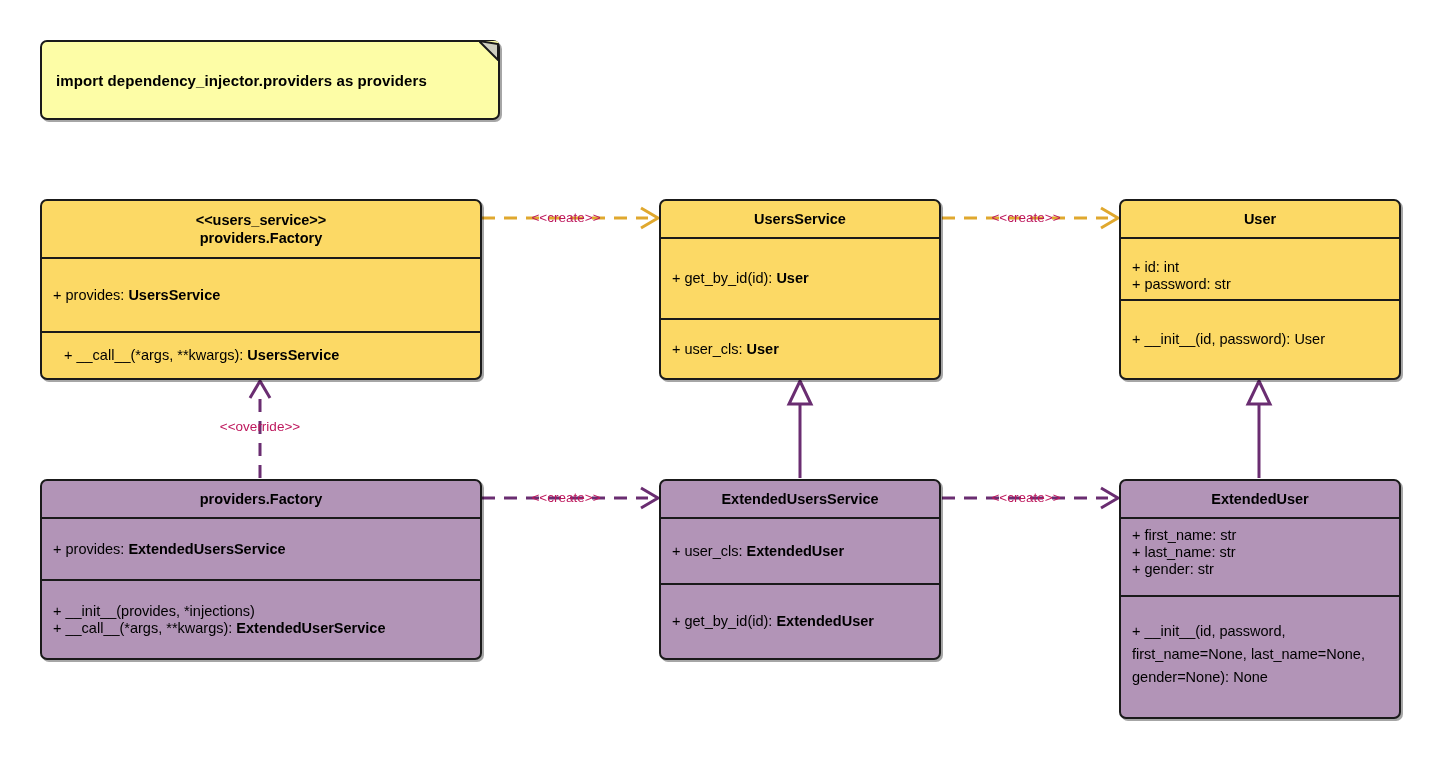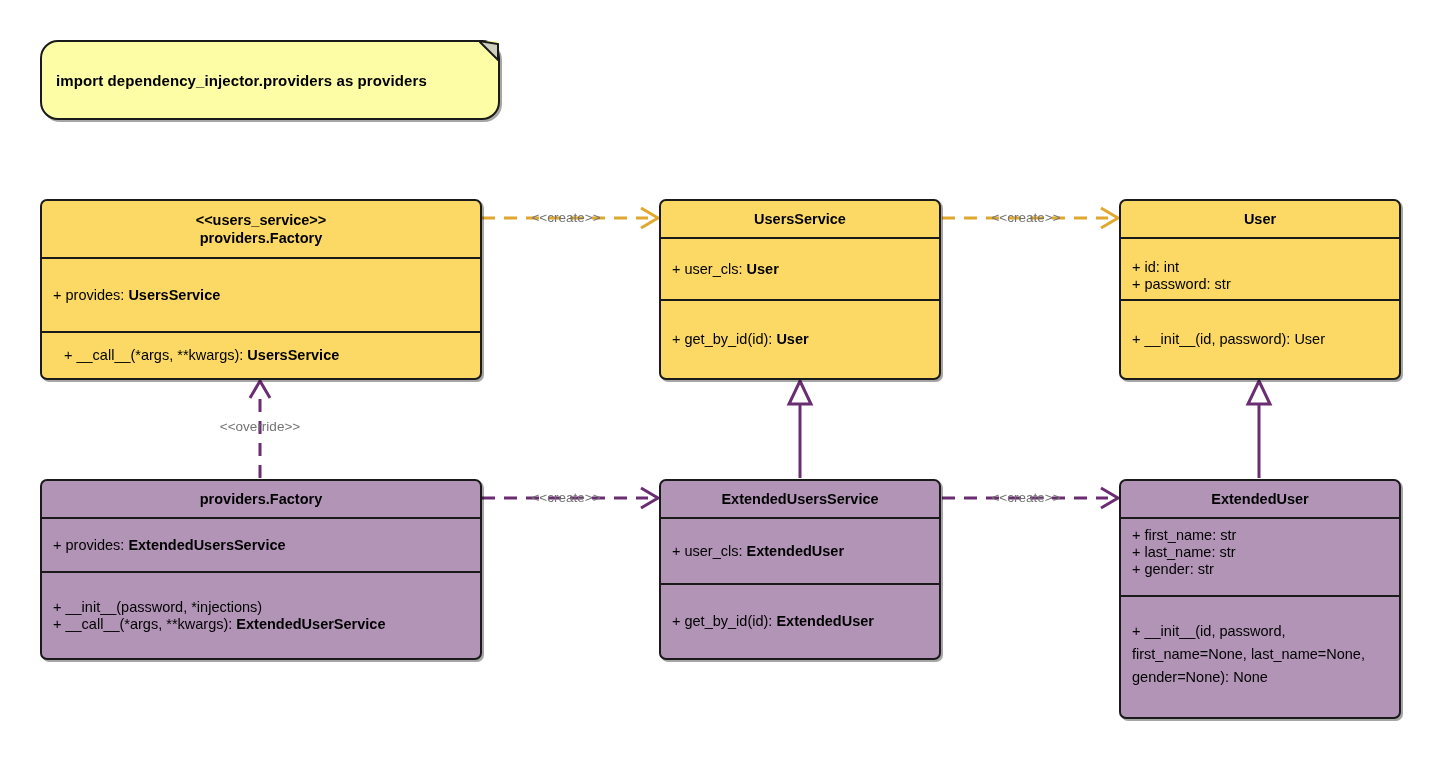--- a/index.html
+++ b/index.html
@@ -22,21 +22,21 @@
     width: 1440px;
     height: 760px;
   }
 
   
   .note {
     position: absolute;
     box-sizing: border-box;
     background: #fdfda6;
     border: 2px solid #1a1a1a;
-    border-radius: 18px;
+    border-radius: 7px;
     display: flex;
     align-items: center;
     box-shadow: 2px 2px 0 rgba(0,0,0,0.35);
   }
   .note-text {
     font-size: 15px;
     font-weight: bold;
     padding: 0 14px;
     white-space: nowrap;
     letter-spacing: 0.1px;
@@ -92,21 +92,21 @@
     border-top: 2px solid #1a1a1a;
   }
   .cls-row { white-space: nowrap; }
   .cls-row b { font-weight: bold; }
   .cls-row.wrap { white-space: normal; }
 
   
   .edge-label {
     position: absolute;
     font-size: 13.5px;
-    color: #737373;
+    color: #be185d;
     background: transparent;
     white-space: nowrap;
     text-align: center;
   }
   svg .conn-dash-yellow {
     stroke: #e0a82e;
     stroke-width: 3;
     stroke-dasharray: 13 9;
     fill: none;
   }
@@ -201,50 +201,50 @@
     </div>
     <div class="cls-section" style="flex:1;padding-left:22px;">
       <div class="cls-row"><span>+ __call__(*args, **kwargs): </span><b>UsersService</b></div>
     </div>
   </div>
 
   <div class="uml-class yellow" style="left:659px; top:199px; width:282px; height:181px;">
     <div class="cls-header" style="height:38px;">
       <div class="cls-name">UsersService</div>
     </div>
+    <div class="cls-section" style="flex:1;">
+      <div class="cls-row"><span>+ get_by_id(id): </span><b>User</b></div>
+    </div>
     <div class="cls-section" style="height:60px;">
       <div class="cls-row"><span>+ user_cls: </span><b>User</b></div>
-    </div>
-    <div class="cls-section" style="flex:1;">
-      <div class="cls-row"><span>+ get_by_id(id): </span><b>User</b></div>
     </div>
   </div>
 
   <div class="uml-class yellow" style="left:1119px; top:199px; width:282px; height:181px;">
     <div class="cls-header" style="height:38px;">
       <div class="cls-name">User</div>
     </div>
     <div class="cls-section" style="height:60px; justify-content:flex-start; padding-top:20px;">
       <div class="cls-row"><span>+ id: int</span></div>
       <div class="cls-row"><span>+ password: str</span></div>
     </div>
     <div class="cls-section" style="flex:1;">
       <div class="cls-row"><span>+ __init__(id, password): User</span></div>
     </div>
   </div>
 
   <div class="uml-class purple" style="left:40px; top:479px; width:442px; height:181px;">
     <div class="cls-header" style="height:38px;">
       <div class="cls-name">providers.Factory</div>
     </div>
-    <div class="cls-section" style="height:52px;">
+    <div class="cls-section" style="height:60px;">
       <div class="cls-row"><span>+ provides: </span><b>ExtendedUsersService</b></div>
     </div>
     <div class="cls-section" style="flex:1;">
-      <div class="cls-row"><span>+ __init__(password, *injections)</span></div>
+      <div class="cls-row"><span>+ __init__(provides, *injections)</span></div>
       <div class="cls-row"><span>+ __call__(*args, **kwargs): </span><b>ExtendedUserService</b></div>
     </div>
   </div>
 
   <div class="uml-class purple" style="left:659px; top:479px; width:282px; height:181px;">
     <div class="cls-header" style="height:38px;">
       <div class="cls-name">ExtendedUsersService</div>
     </div>
     <div class="cls-section" style="height:64px;">
       <div class="cls-row"><span>+ user_cls: </span><b>ExtendedUser</b></div>

